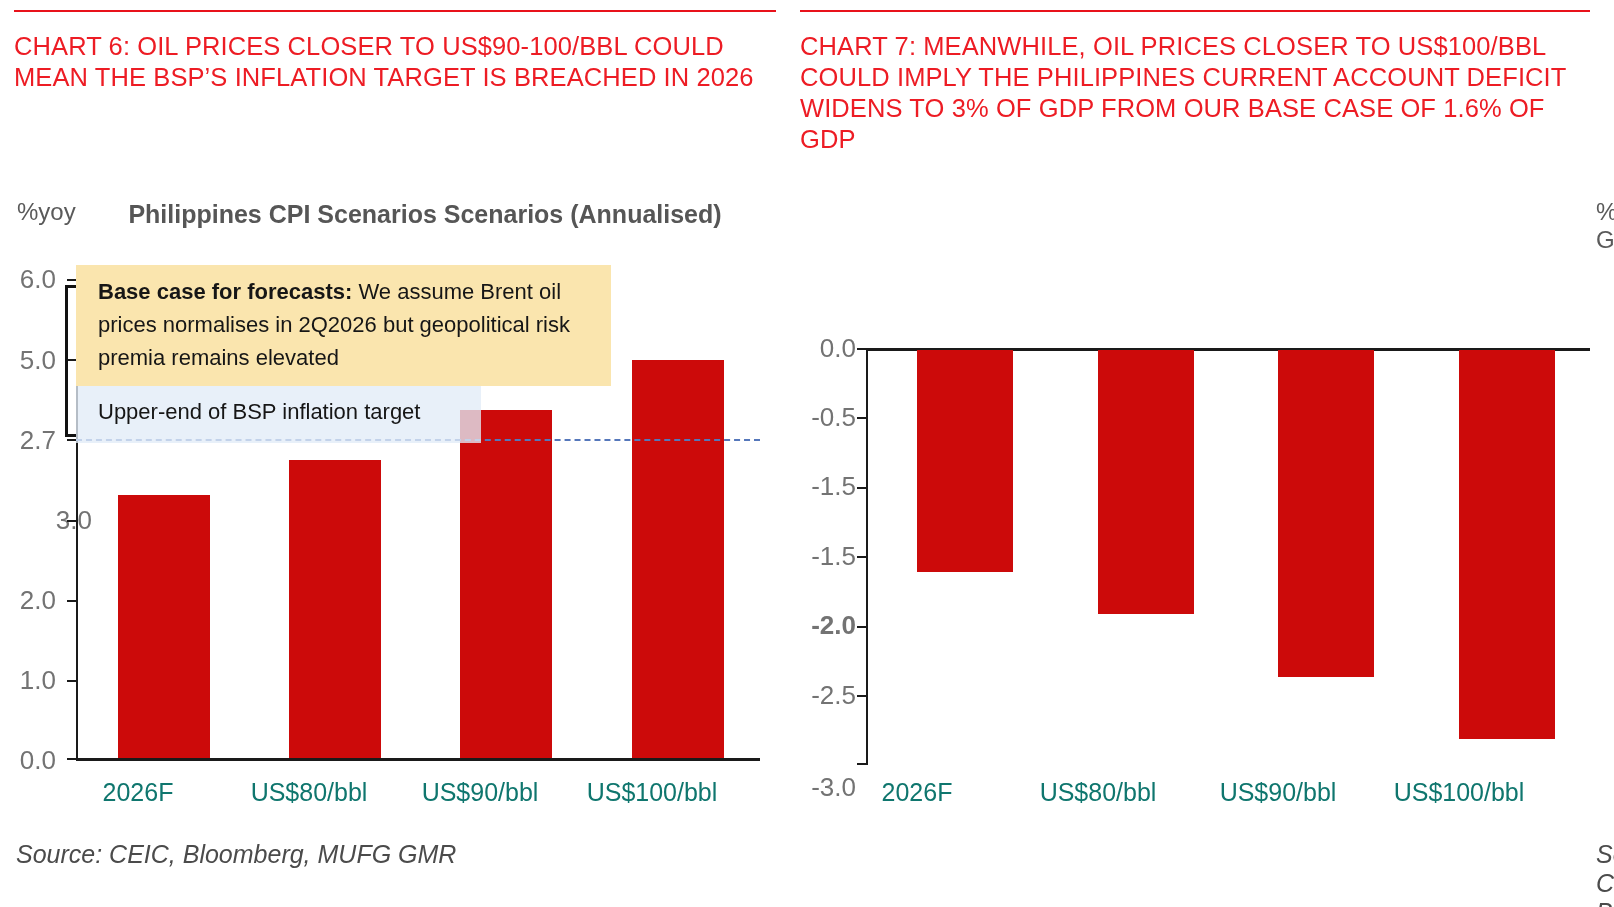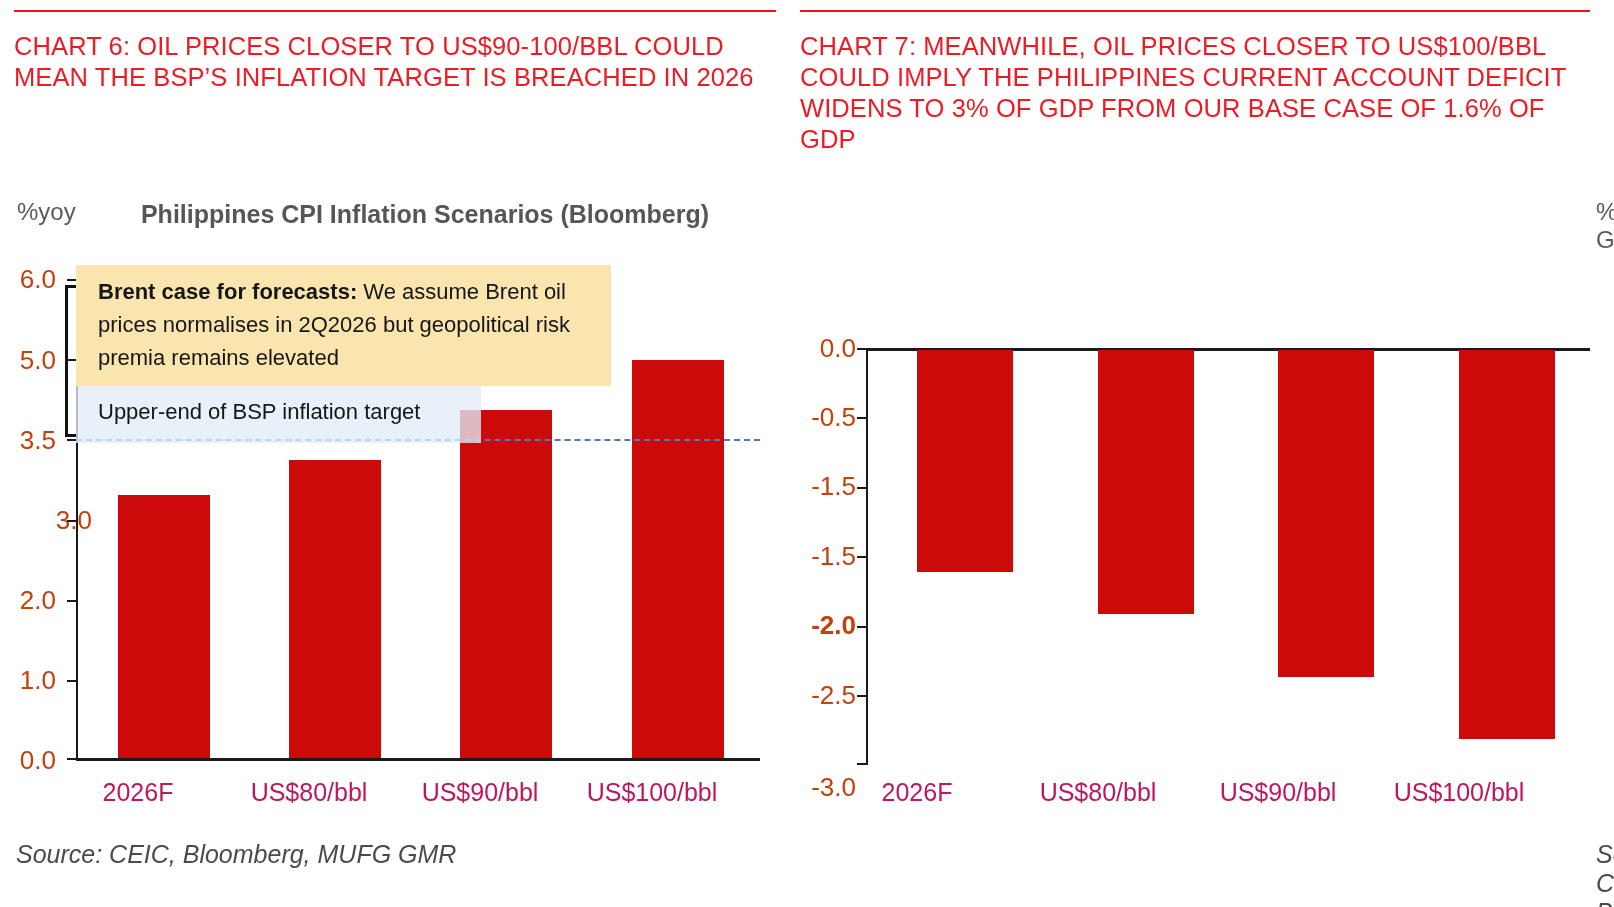--- a/index.html
+++ b/index.html
@@ -86,28 +86,28 @@
     background: #1a1a1a;
   }
   .tick {
     position: absolute;
     width: 9px;
     height: 2px;
     background: #1a1a1a;
   }
   .ytick-label {
     position: absolute;
-    color: #c2410c;
+    color: #737373;
     font-size: 26px;
     text-align: right;
     line-height: 26px;
   }
   .xtick-label {
     position: absolute;
-    color: #be185d;
+    color: #0f766e;
     font-size: 25px;
     text-align: center;
     line-height: 28px;
   }
 
   .bar {
     position: absolute;
     background: #CC0A0A;
   }
 
@@ -154,25 +154,25 @@
 </style>
 </head>
 <body>
 
 <div class="page">
 
   <div class="panel panel-left">
     <div class="rule"></div>
     <div class="headline">CHART 6: OIL PRICES CLOSER TO US$90-100/BBL COULD MEAN THE BSP’S INFLATION TARGET IS BREACHED IN 2026</div>
     <div class="axis-unit">%yoy</div>
-    <div class="chart-title">Philippines CPI Inflation Scenarios (Bloomberg)</div>
+    <div class="chart-title">Philippines CPI Scenarios Scenarios (Annualised)</div>
 
     <div class="ytick-label" style="left:0px; top:266px; width:56px;">6.0</div>
     <div class="ytick-label" style="left:0px; top:347px; width:56px;">5.0</div>
-    <div class="ytick-label" style="left:0px; top:427px; width:56px;">3.5</div>
+    <div class="ytick-label" style="left:0px; top:427px; width:56px;">2.7</div>
     <div class="ytick-label" style="left:0px; top:507px; width:56px;margin-left:36px;">3.0</div>
     <div class="ytick-label" style="left:0px; top:587px; width:56px;">2.0</div>
     <div class="ytick-label" style="left:0px; top:667px; width:56px;">1.0</div>
     <div class="ytick-label" style="left:0px; top:747px; width:56px;">0.0</div>
 
     <div class="plot plot6">
 
       <div class="axis-line-v" style="left:0px; top:0px; height:481px;"></div>
 
       <div class="tick" style="left:-9px; top:0px;"></div>
@@ -194,21 +194,21 @@
     </div>
 
     <div class="xtick-label" style="left:62px; top:778px; width:152px;">2026F</div>
     <div class="xtick-label" style="left:233px; top:778px; width:152px;">US$80/bbl</div>
     <div class="xtick-label" style="left:404px; top:778px; width:152px;">US$90/bbl</div>
     <div class="xtick-label" style="left:576px; top:778px; width:152px;">US$100/bbl</div>
 
     <div class="bracket" style="left:65px; top:285px; height:152px;"></div>
 
     <div class="callout callout-base" style="left:76px; top:265px; width:535px;">
-      <b>Brent case for forecasts:</b><span> We assume Brent oil prices normalises in 2Q2026 but geopolitical risk premia remains elevated</span>
+      <b>Base case for forecasts:</b><span> We assume Brent oil prices normalises in 2Q2026 but geopolitical risk premia remains elevated</span>
     </div>
 
     <div class="callout callout-target" style="left:76px; top:386px; width:405px;">
       <span>Upper-end of BSP inflation target</span>
     </div>
 
     <div class="source">Source: CEIC, Bloomberg, MUFG GMR</div>
   </div>
 
   <div class="panel panel-right">

